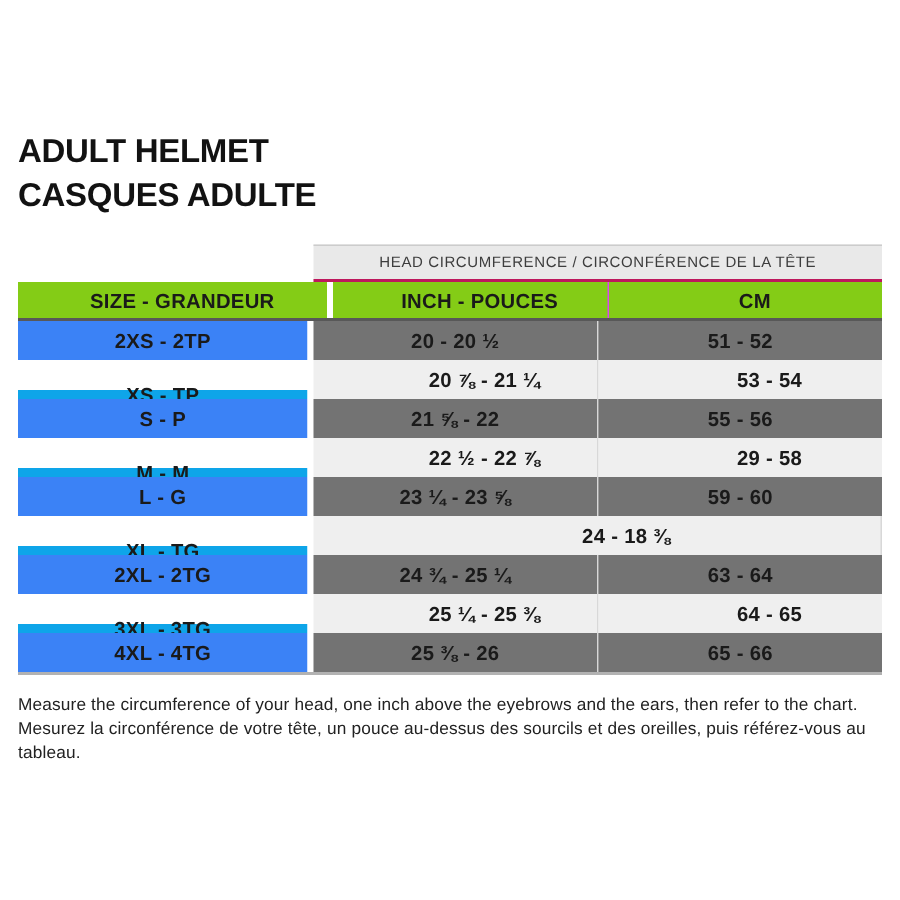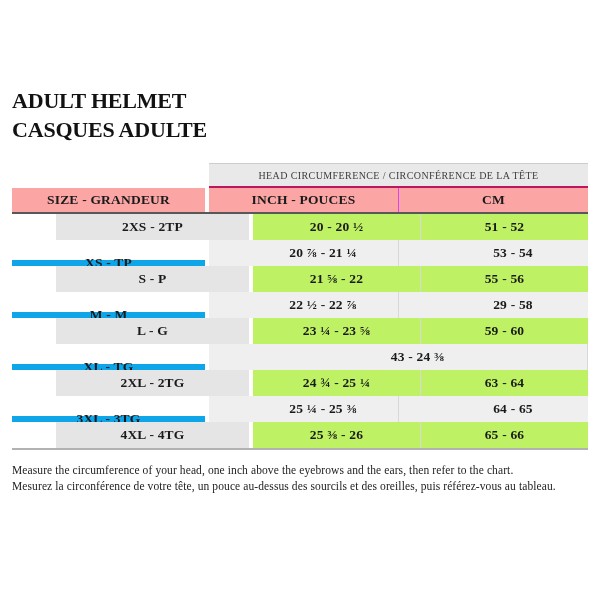--- a/index.html
+++ b/index.html
@@ -9,21 +9,20 @@
     height: 600px;
     background: #ffffff;
     font-family: "Liberation Sans", "DejaVu Sans", sans-serif;
     overflow: hidden;
   }
   .page {
     position: relative;
     width: 600px;
     height: 600px;
     background: #ffffff;
-    font-family: Liberation Serif, serif;
   }
   .title {
     position: absolute;
     left: 12px;
     top: 86px;
     font-size: 22px;
     font-weight: bold;
     line-height: 29px;
     letter-spacing: -0.2px;
     color: #121212;
@@ -72,25 +71,25 @@
     font-weight: bold;
     font-size: 13.5px;
     color: #1a1a1a;
     letter-spacing: 0.2px;
     white-space: nowrap;
   }
   .cell.size { width: 193px; }
   .gap { width: 4px; background: #ffffff; }
   .cell.inch { flex: 1; }
   .cell.cm { flex: 1; }
-  .header-row .cell { background: #fca5a5; }
+  .header-row .cell { background: #84cc16; padding-left: 13px; }
   .header-row .cell.inch { border-right: 1px solid #d946ef; }
   .row .cell.inch { border-right: 1px solid #d8d8d8; }
-  .row.odd .cell.size { background: #e5e5e5; margin-left: 44px; }
-  .row.odd .cell.inch, .row.odd .cell.cm { background: #bef264; }
+  .row.odd .cell.size { background: #3b82f6; }
+  .row.odd .cell.inch, .row.odd .cell.cm { background: #737373; }
   .row.even .cell.size { background: #0ea5e9; margin-top: 20px; }
   .row.even .cell.inch, .row.even .cell.cm { background: #efefef; padding-left: 39px; }
   .footer {
     position: absolute;
     left: 12px;
     top: 462px;
     font-size: 11.5px;
     line-height: 16px;
     color: #222222;
     letter-spacing: 0.1px;
@@ -151,21 +150,21 @@
     <div class="row odd">
       <div class="cell size">L - G</div>
       <div class="gap"></div>
       <div class="cell inch">23 ¼ - 23 ⅝</div>
       <div class="cell cm">59 - 60</div>
     </div>
 
     <div class="row even">
       <div class="cell size">XL - TG</div>
       <div class="gap"></div>
-      <div class="cell inch">43 - 24 ⅜</div>
+      <div class="cell inch">24 - 18 ⅜</div>
     </div>
 
     <div class="row odd">
       <div class="cell size">2XL - 2TG</div>
       <div class="gap"></div>
       <div class="cell inch">24 ¾ - 25 ¼</div>
       <div class="cell cm">63 - 64</div>
     </div>
 
     <div class="row even">

